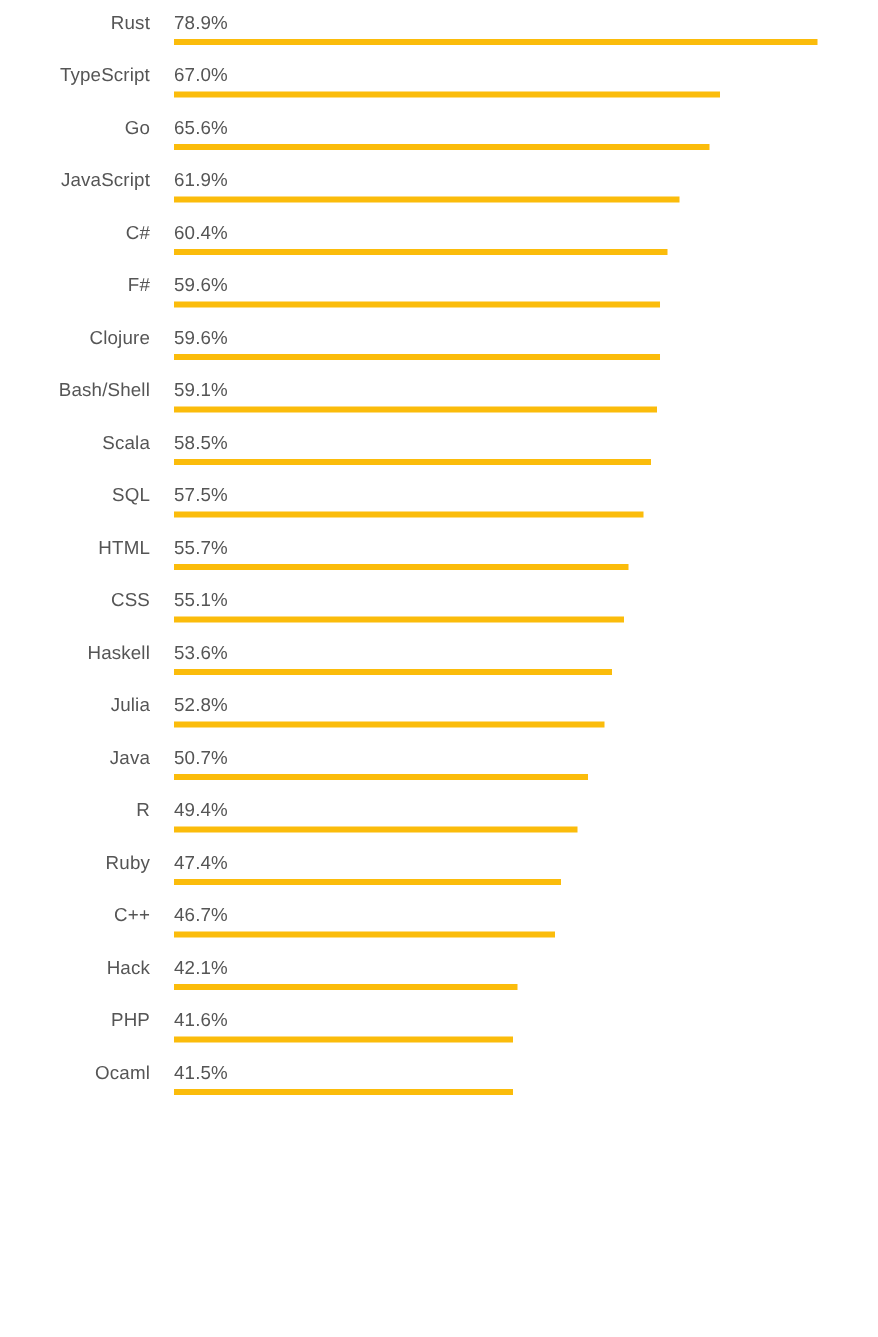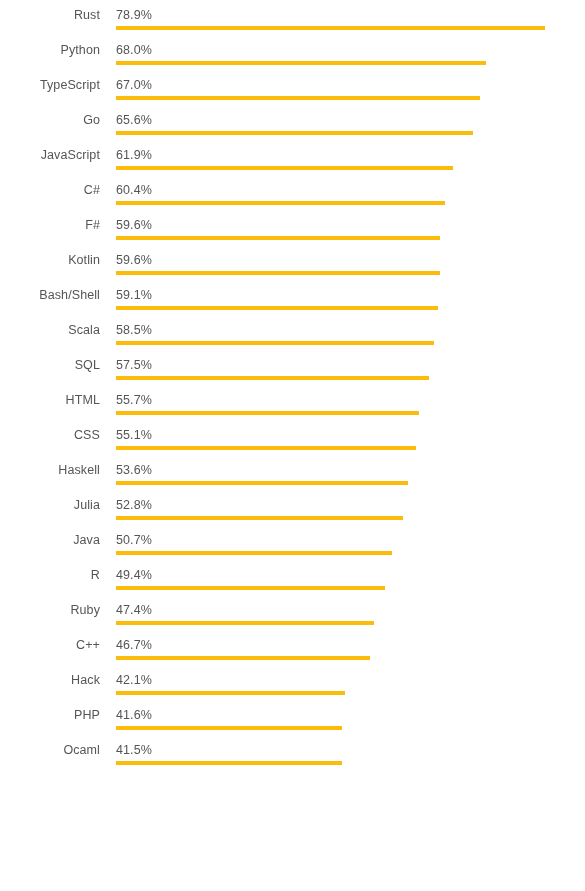--- a/index.html
+++ b/index.html
@@ -67,25 +67,20 @@
 </head>
 <body>
 
 <div id="chart-root" style="background: rgb(255, 255, 255);">
     <div class="bar-row">
       <div class="row-label">Rust</div>
       <div class="row-value">78.9%</div>
       <div class="row-bar" style="width: 429.216px; background: rgb(251, 188, 11);"></div>
     </div>
     <div class="bar-row">
-      <div class="row-label">Python</div>
-      <div class="row-value">68.0%</div>
-      <div class="row-bar" style="width: 369.92px; background: rgb(251, 188, 11);"></div>
-    </div>
-    <div class="bar-row">
       <div class="row-label">TypeScript</div>
       <div class="row-value">67.0%</div>
       <div class="row-bar" style="width: 364.48px; background: rgb(251, 188, 11);"></div>
     </div>
     <div class="bar-row">
       <div class="row-label">Go</div>
       <div class="row-value">65.6%</div>
       <div class="row-bar" style="width: 356.864px; background: rgb(251, 188, 11);"></div>
     </div>
     <div class="bar-row">
@@ -97,21 +92,21 @@
       <div class="row-label">C#</div>
       <div class="row-value">60.4%</div>
       <div class="row-bar" style="width: 328.576px; background: rgb(251, 188, 11);"></div>
     </div>
     <div class="bar-row">
       <div class="row-label">F#</div>
       <div class="row-value">59.6%</div>
       <div class="row-bar" style="width: 324.224px; background: rgb(251, 188, 11);"></div>
     </div>
     <div class="bar-row">
-      <div class="row-label">Kotlin</div>
+      <div class="row-label">Clojure</div>
       <div class="row-value">59.6%</div>
       <div class="row-bar" style="width: 324.224px; background: rgb(251, 188, 11);"></div>
     </div>
     <div class="bar-row">
       <div class="row-label">Bash/Shell</div>
       <div class="row-value">59.1%</div>
       <div class="row-bar" style="width: 321.504px; background: rgb(251, 188, 11);"></div>
     </div>
     <div class="bar-row">
       <div class="row-label">Scala</div>

